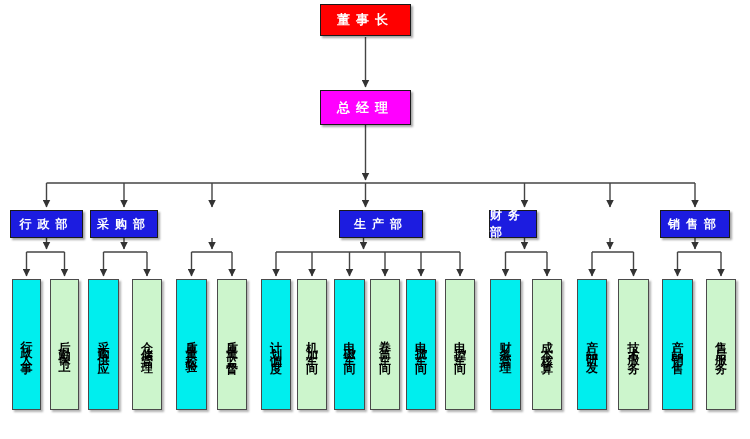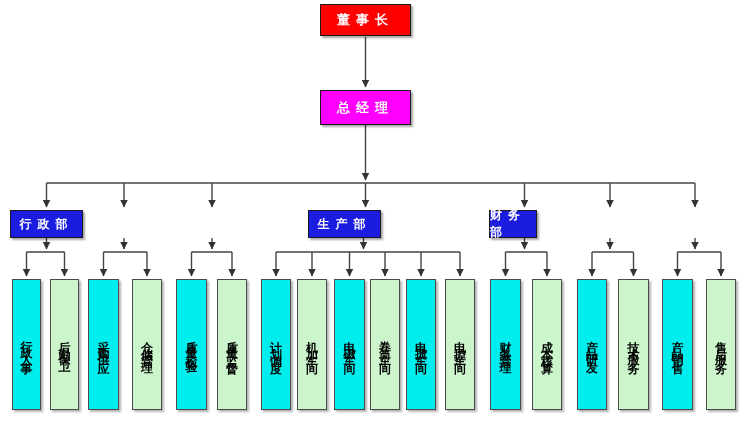--- a/index.html
+++ b/index.html
@@ -89,22 +89,24 @@
       <path d="M633.5,252 L633.5,276" marker-end="url(#ah)"></path>
       <path d="M677.5,252 L677.5,276" marker-end="url(#ah)"></path>
       <path d="M721,252 L721,276" marker-end="url(#ah)"></path>
     </g>
   </svg>
 
   <div class="node hdr chairman" style="left:320px;top:4px;width:91px;height:32px">董事长</div>
   <div class="node hdr gm" style="left:320px;top:90px;width:91px;height:35px">总经理</div>
 
   <div class="node hdr dept" style="left:10px;width:73px">行政部</div>
-  <div class="node hdr dept" style="left:308px;width:73px">生产部</div>
+  <div class="node hdr dept" style="left:90px;width:68px">采购部</div>
+  <div class="node hdr dept" style="left:339px;width:84px">生产部</div>
   <div class="node hdr dept" style="left:489px;width:48px">财务部</div>
+  <div class="node hdr dept" style="left:660px;width:70px">销售部</div>
 
   <div class="node leaf cy" style="left:12px;width:29px">
       <span class="vt">行政人事</span>
     </div>
   <div class="node leaf gr" style="left:50px;width:29px">
       <span class="vt">后勤保卫</span>
     </div>
   <div class="node leaf cy" style="left:88px;width:31px">
       <span class="vt">采购供应</span>
     </div>

